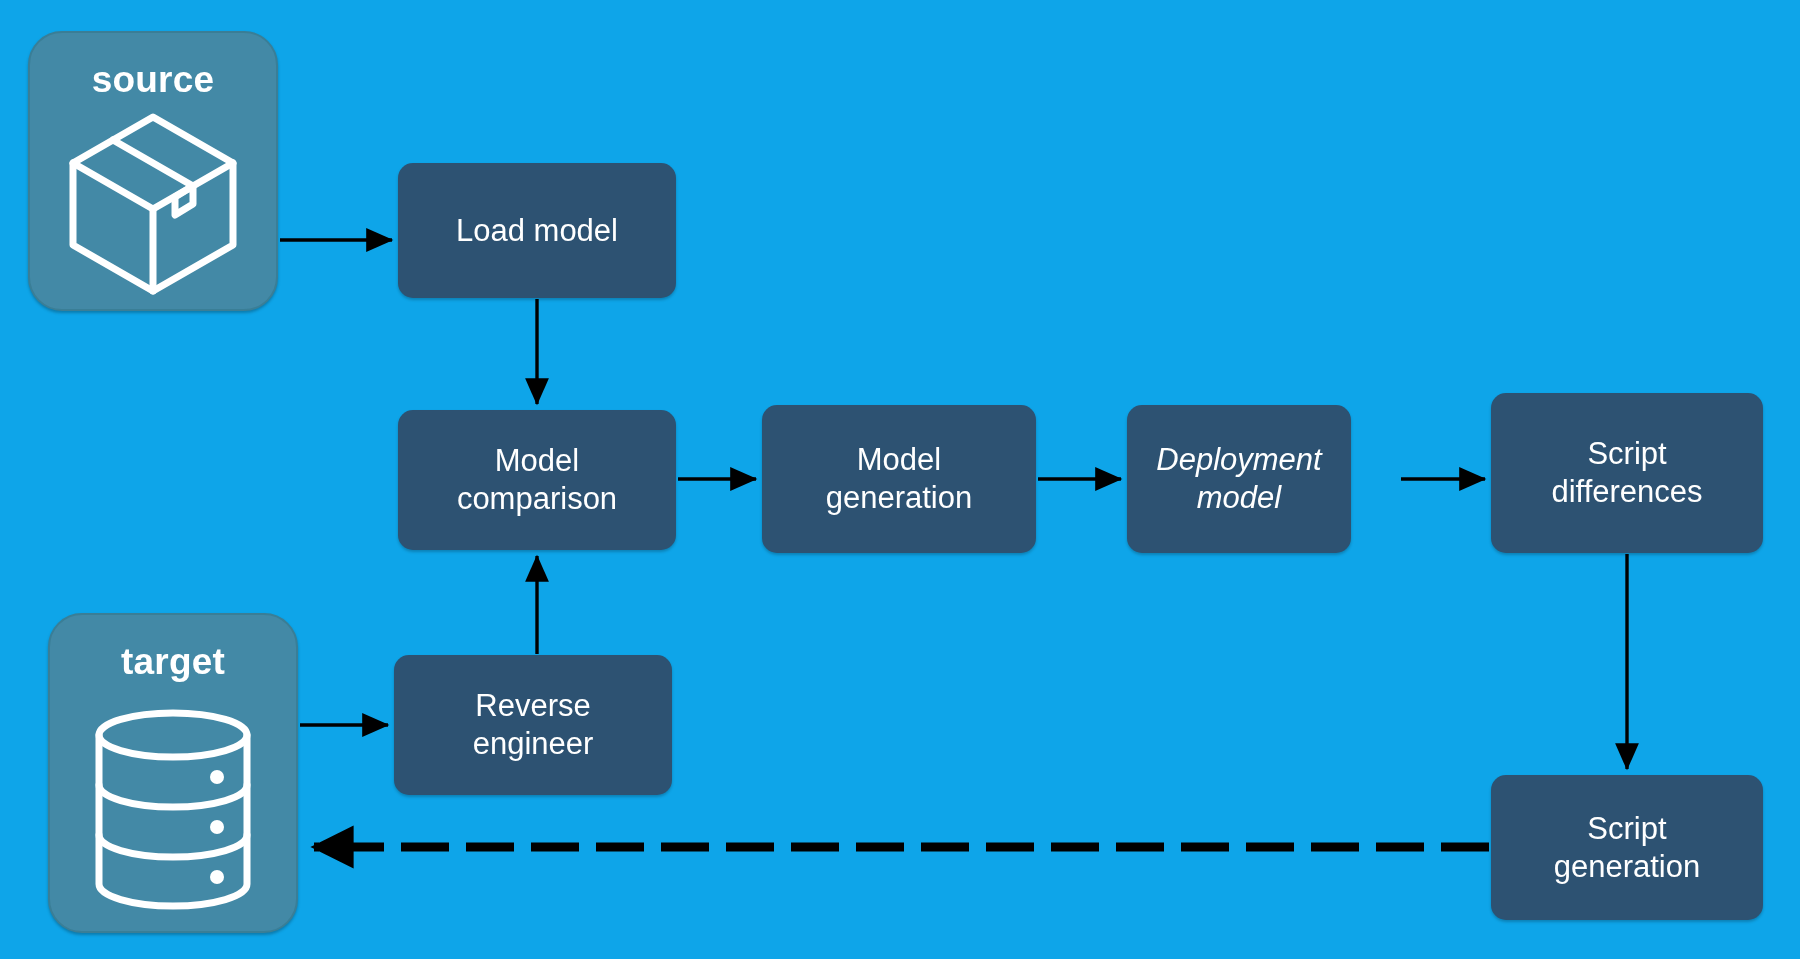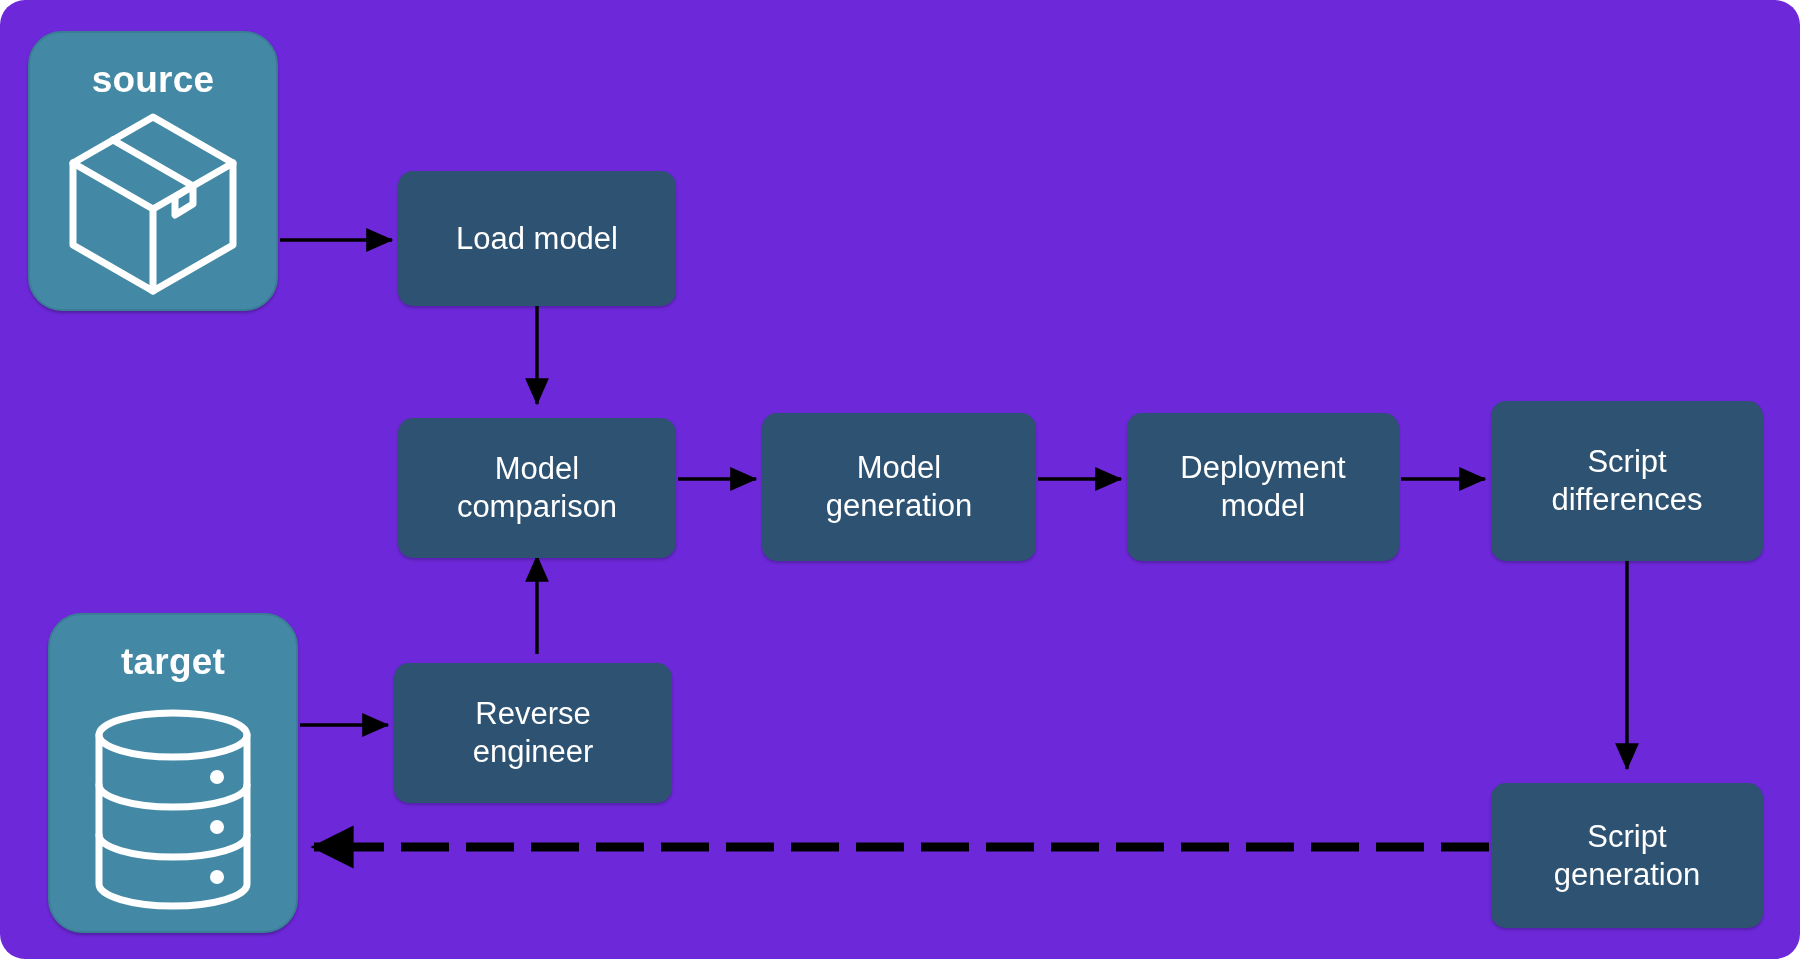--- a/index.html
+++ b/index.html
@@ -7,23 +7,22 @@
     padding: 0;
     background: #ffffff;
   }
   body {
     font-family: "Liberation Sans", sans-serif;
   }
   #canvas {
     position: relative;
     width: 1800px;
     height: 959px;
-    background: #6d28d9;
+    background: #0ea5e9;
     overflow: hidden;
-    border-radius: 25px;
   }
   
   .endpoint {
     position: absolute;
     background: #4389A6;
     border: 2px solid #3a7e96;
     border-radius: 34px;
     box-sizing: border-box;
     display: flex;
     flex-direction: column;
@@ -53,21 +52,20 @@
     box-sizing: border-box;
     display: flex;
     align-items: center;
     justify-content: center;
     text-align: center;
     color: #ffffff;
     font-size: 31px;
     line-height: 1.22;
     padding: 19px 10px;
     box-shadow: 0 2px 3px rgba(0,0,0,0.22);
-    margin-top: 8px;
   }
   .process span { display: block; }
   
   #connectors {
     position: absolute;
     left: 0; top: 0;
     width: 1800px;
     height: 959px;
     pointer-events: none;
   }
@@ -151,21 +149,21 @@
     </div>
   </div>
 
   <div class="process" style="left:762px; top:405px; width:274px; height:148px;">
     <div>
       <span>Model</span>
       <span>generation</span>
     </div>
   </div>
 
-  <div class="process" style="left:1127px; top:405px; width:272px; height:148px;">
+  <div class="process" style="left:1127px; top:405px; width:224px; height:148px;font-style:italic;">
     <div>
       <span>Deployment</span>
       <span>model</span>
     </div>
   </div>
 
   <div class="process" style="left:1491px; top:393px; width:272px; height:160px;">
     <div>
       <span>Script</span>
       <span>differences</span>

